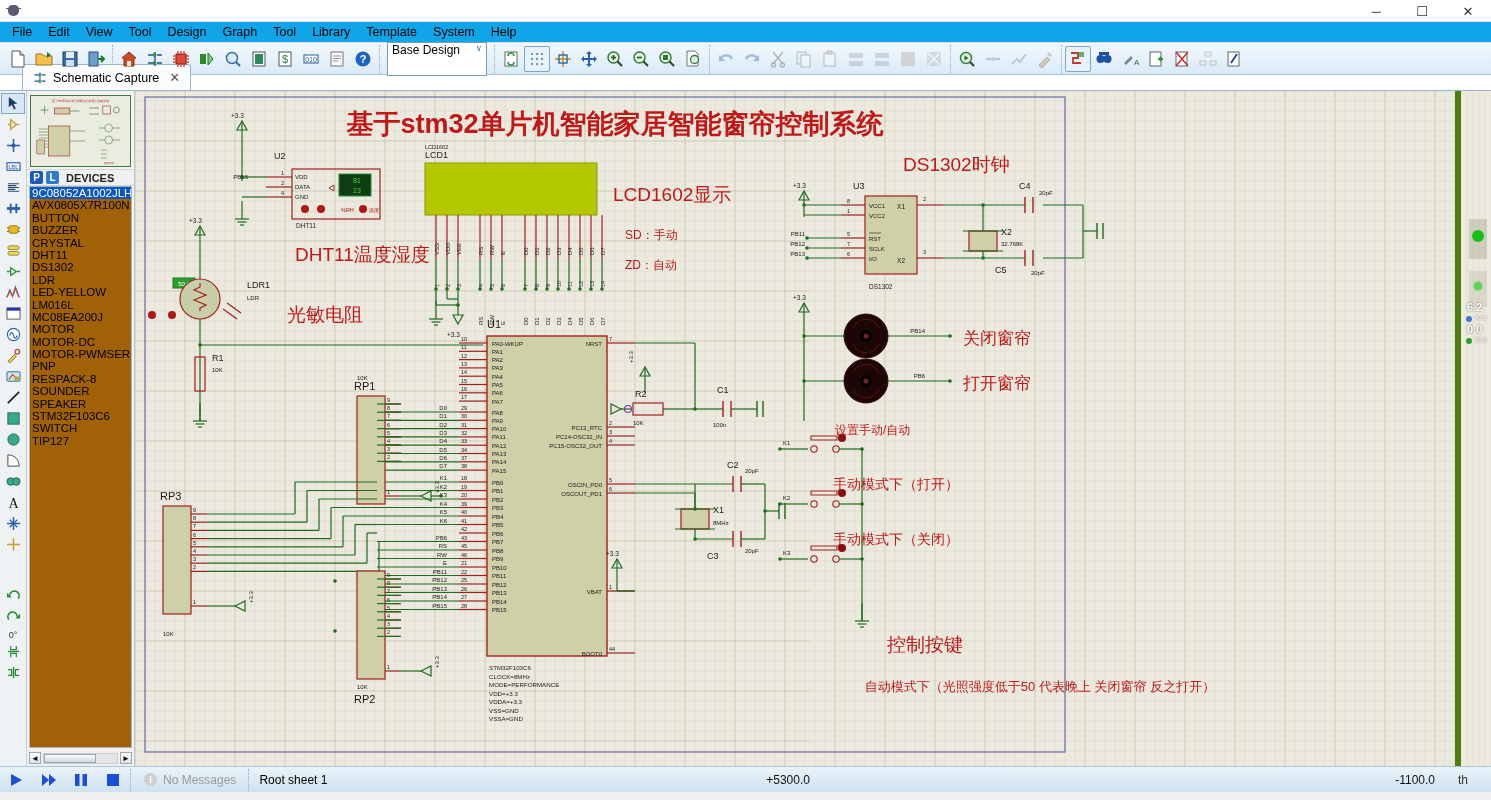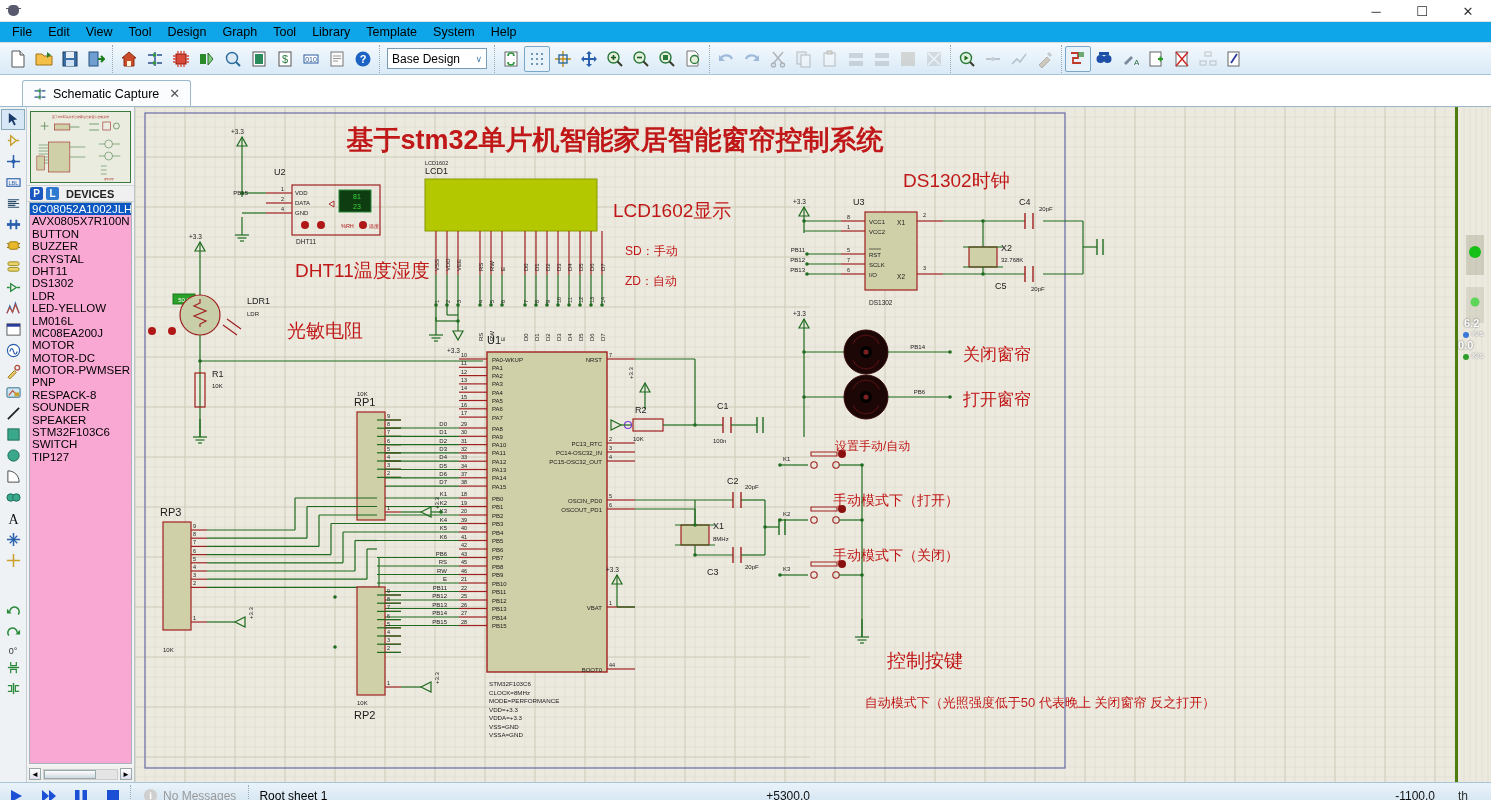--- a/index.html
+++ b/index.html
@@ -29,27 +29,27 @@
   .toolbars { height:32px; background:linear-gradient(#f4f9fd,#d9eaf7);
               border-bottom:1px solid #a8c4d8; display:flex; align-items:center; padding:0 2px; }
   .tgroup { display:flex; align-items:center; height:28px; padding:0 3px;
             border-left:1px dotted #9ab; }
   .tgroup:first-child{border-left:none;}
   .tbtn { width:26px; height:26px; display:flex; align-items:center; justify-content:center;
           border:1px solid transparent; border-radius:2px; position:relative; }
   .tbtn.sel { border-color:#7aa7c7; background:#e8f2fb; }
   .tbtn svg { display:block; }
   .dimmed { opacity:.38; }
-  .combo { width:100px; height:21px; margin:0 4px; background:#fff; border:1px solid #7a9cb5;
-           display:flex; align-items:center; padding:0 4px; font-size:12px; position:relative;}
+  .combo { width:100px; height:34px; margin:0 4px; background:#fff; border:1px solid #7a9cb5;
+           display:flex; align-items:flex-start; padding:0 4px; font-size:12px; position:relative;}
   .combo .cv{flex:1;color:#000;}
   .combo .carr{color:#4a7ea8;font-size:9px;}
 
   
-  .tabstrip { height:32px; background:#ffffff; display:flex; align-items:flex-end;
+  .tabstrip { height:16px; background:#ffffff; display:flex; align-items:flex-end;
               border-bottom:1px solid #9bb8cc; padding-left:22px; }
   .tab { height:26px; background:#fbfcfd; border:1px solid #9bb8cc; border-bottom:none;
          display:flex; align-items:center; padding:0 10px; gap:6px; border-radius:3px 3px 0 0;
          font-size:12.5px; color:#000; }
   .tab .x { color:#555; font-size:13px; margin-left:4px; }
 
   
   .body { display:flex; height:675px; background:#f2f2f2; }
 
   
@@ -63,36 +63,36 @@
   .devpanel { width:108px; background:#f4f4f4; display:flex; flex-direction:column;
               border-right:1px solid #b9c4cb; }
   .preview { height:72px; margin:4px 3px 2px 3px; background:#e9ecdf; border:1px solid #3a7a3a;
              position:relative; overflow:hidden; }
   .devhdr { height:17px; display:flex; align-items:center; gap:3px; padding:0 3px;
             background:#f0f0f0; border-top:1px solid #cfd6da; border-bottom:1px solid #cfd6da; }
   .plbadge { width:13px; height:13px; background:#1a58c0; color:#fff; font-size:10px; font-weight:bold;
              display:flex; align-items:center; justify-content:center; border-radius:2px;}
   .plbadge.l{background:#2f7ad1;}
   .devhdr .lbl{ font-size:11px; font-weight:bold; color:#222; margin-left:4px;}
-  .devlist { flex:1; background:#f9a8d4; border:1px solid #a9b5bc; margin:0 2px 2px 2px;
+  .devlist { flex:1; background:#a16207; border:1px solid #a9b5bc; margin:0 2px 2px 2px;
              overflow:hidden; font-size:11.5px; }
   .devrow { padding:0 2px; height:12.4px; line-height:12.4px; white-space:nowrap; overflow:hidden;}
   .devrow.sel { background:#0a57c2; color:#fff; }
   .dscroll { height:16px; display:flex; align-items:center; justify-content:space-between;
              background:#f0f0f0; padding:0 2px;}
   .dsbtn{width:12px;height:12px;border:1px solid #9aa;background:linear-gradient(#fff,#dde);
          font-size:8px;display:flex;align-items:center;justify-content:center;}
   .dstrack{flex:1;height:11px;background:#e4e4e4;margin:0 2px;border:1px solid #ccc;}
   .dsthumb{width:52px;height:9px;background:linear-gradient(#fcfcfc,#cfd9e2);border:1px solid #9aa;}
 
   
   .canvaswrap { flex:1; position:relative; background:#eceadf; overflow:hidden; }
 
   
-  .rightpanel { width:36px; background:#a21caf; border-left:3px solid #4d7c0f; position:relative; }
+  .rightpanel { width:36px; background:#a21caf; border-left:6px solid #4d7c0f; position:relative; }
 
   
   .statusbar { height:26px; background:linear-gradient(#eaf3fa,#cfe2f0); border-top:1px solid #a8c4d8;
                display:flex; align-items:center; font-size:12px; color:#111; }
   .sb-group{display:flex;align-items:center;height:22px;padding:0 4px;border-right:1px dotted #9ab;gap:6px;}
   .animbtn{width:26px;height:20px;display:flex;align-items:center;justify-content:center;}
   .sb-msg{display:flex;align-items:center;gap:5px;color:#9a9a9a;padding:0 8px;}
   .sb-sheet{padding:0 10px;color:#000;}
   .sb-spacer{flex:1;}
   .sb-coord{width:150px;text-align:left;}
@@ -1537,21 +1537,21 @@
       </g>
       <rect x="8" y="128" width="18" height="40" fill="#b8b4a0" opacity=".55"></rect>
       <rect x="8" y="180" width="18" height="36" fill="#b8b4a0" opacity=".35"></rect>
       <circle cx="17" cy="145" r="6" fill="#17c017"></circle>
       <circle cx="17" cy="195" r="4.5" fill="#3cd63c" opacity=".8"></circle>
       <circle cx="8" cy="228" r="3" fill="#3a7ad6"></circle>
       <circle cx="8" cy="250" r="3" fill="#2aa02a"></circle>
     </svg>
     <div style="position:absolute;left:6px;top:210px;font-size:11px;font-weight:bold;color:#fff;text-shadow:0 0 2px #555;">6.2</div>
     <div style="position:absolute;left:14px;top:222px;font-size:8px;color:#fff;text-shadow:0 0 2px #555;">K/s</div>
-    <div style="position:absolute;left:0;top:232px;font-size:11px;font-weight:bold;color:#fff;text-shadow:0 0 2px #555;">0.0</div>
+    <div style="position:absolute;left:6px;top:232px;font-size:11px;font-weight:bold;color:#fff;text-shadow:0 0 2px #555;">0.0</div>
     <div style="position:absolute;left:14px;top:244px;font-size:8px;color:#fff;text-shadow:0 0 2px #555;">K/s</div>
   </div>
 </div>
 
 <div class="statusbar">
   <div class="sb-group">
     <div class="animbtn">
         <svg width="18" height="16" viewBox="0 0 18 16">
           <path d="M3 2l11 6-11 6z" fill="#1a4fd6"></path>
         </svg>

